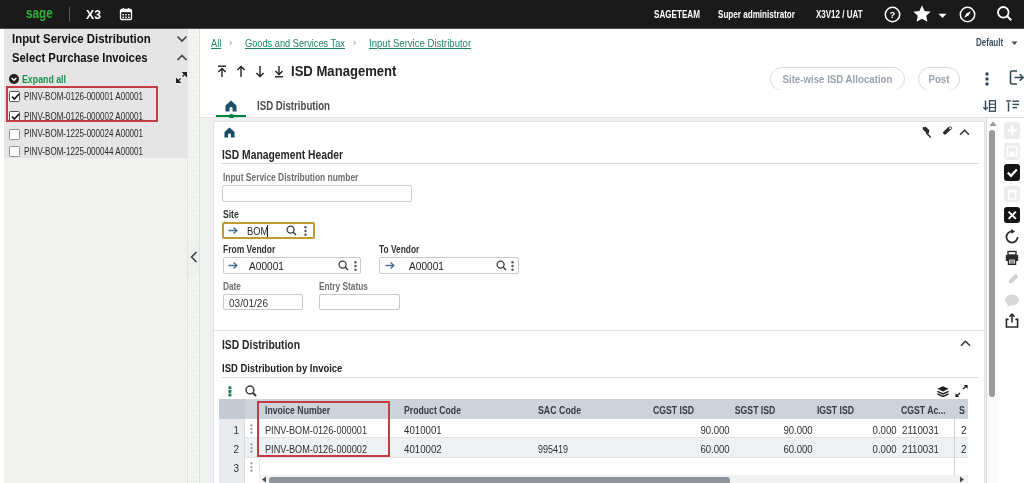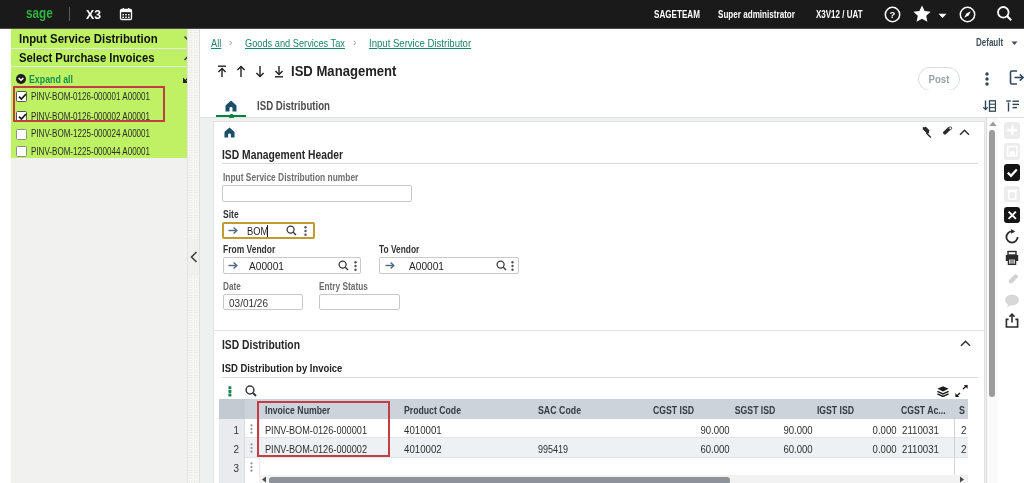--- a/index.html
+++ b/index.html
@@ -48,21 +48,21 @@
   <svg class="abs" style="left:959px;top:6px;" width="17" height="17" viewBox="0 0 17 17">
     <circle cx="8.5" cy="8.5" r="7.2" fill="none" stroke="#fff" stroke-width="1.5"></circle>
     <path d="M11.8 5.2 L9.6 9.6 L5.2 11.8 L7.4 7.4 Z" fill="#fff"></path>
   </svg>
   <svg class="abs" style="left:996px;top:5px;" width="17" height="17" viewBox="0 0 17 17">
     <circle cx="7.3" cy="7.3" r="5.3" fill="none" stroke="#fff" stroke-width="1.8"></circle>
     <line x1="11.3" y1="11.3" x2="15.2" y2="15.2" stroke="#fff" stroke-width="2"></line>
   </svg>
 </div>
 
-<div class="abs" style="left:11px;top:29px;width:187px;height:454px;background:#bef264;">
+<div class="abs" style="left:4px;top:29px;width:187px;height:454px;background:#e5e5e5;">
   <div class="abs" style="left:0;top:129px;width:187px;height:325px;background:#f1f1ef;"></div>
 
   <div class="abs t" style="left:8px;top:3px;font-size:12px;font-weight:bold;color:#111;transform:scaleX(0.95);">Input Service Distribution</div>
   <svg class="abs" style="left:172px;top:6px;" width="12" height="8" viewBox="0 0 12 8">
       <path d="M1.5 1.5 L6 6 L10.5 1.5" fill="none" stroke="#444" stroke-width="1.6"></path>
     </svg>
   <div class="abs" style="left:0;top:18.5px;width:187px;height:1px;background:#e6e6e6;"></div>
 
   <div class="abs t" style="left:8px;top:21.5px;font-size:12px;font-weight:bold;color:#111;transform:scaleX(0.94);">Select Purchase Invoices</div>
   <svg class="abs" style="left:172px;top:25px;" width="12" height="8" viewBox="0 0 12 8">
@@ -137,20 +137,21 @@
   <svg class="abs" style="left:48px;top:9px;" width="12" height="13" viewBox="0 0 12 13">
     <line x1="6" y1="1" x2="6" y2="11.5" stroke="#222" stroke-width="1.4"></line>
     <path d="M2.4 8 L6 11.6 L9.6 8" fill="none" stroke="#222" stroke-width="1.4"></path>
   </svg>
   <svg class="abs" style="left:67px;top:9px;" width="12" height="13" viewBox="0 0 12 13">
     <line x1="2" y1="11.8" x2="10" y2="11.8" stroke="#222" stroke-width="1.4"></line>
     <line x1="6" y1="1" x2="6" y2="9.5" stroke="#222" stroke-width="1.4"></line>
     <path d="M2.4 6 L6 9.6 L9.6 6" fill="none" stroke="#222" stroke-width="1.4"></path>
   </svg>
   <div class="abs t" style="left:85.3px;top:7px;font-size:14px;font-weight:bold;color:#222;transform:scaleX(0.935);">ISD Management</div>
+  <div class="abs" style="left:563.5px;top:11px;width:135px;height:24px;border:1px solid #d9dde0;border-radius:13px;text-align:center;line-height:22px;font-size:11px;font-weight:bold;color:#9aa3ab;"><span class="tc" style="transform:scaleX(0.88);">Site-wise ISD Allocation</span></div>
   <div class="abs" style="left:711.8px;top:11px;width:42px;height:24px;border:1px solid #d9dde0;border-radius:13px;text-align:center;line-height:22px;font-size:11px;font-weight:bold;color:#9aa3ab;"><span class="tc" style="transform:scaleX(0.88);">Post</span></div>
   <svg class="abs" style="left:779px;top:16px;" width="4" height="14" viewBox="0 0 4 14">
     <circle cx="2" cy="2" r="1.7" fill="#2e4656"></circle>
       <circle cx="2" cy="7" r="1.7" fill="#2e4656"></circle>
       <circle cx="2" cy="12" r="1.7" fill="#2e4656"></circle>
   </svg>
   <svg class="abs" style="left:803px;top:14px;" width="16" height="15" viewBox="0 0 16 15">
     <path d="M8 1 L3 1 Q1.5 1 1.5 2.5 L1.5 12.5 Q1.5 14 3 14 L8 14" fill="none" stroke="#32495c" stroke-width="1.6"></path>
     <line x1="5.5" y1="7.5" x2="13.5" y2="7.5" stroke="#32495c" stroke-width="1.6"></line>
     <path d="M10.8 4.4 L14.2 7.5 L10.8 10.6" fill="none" stroke="#32495c" stroke-width="1.6"></path>

